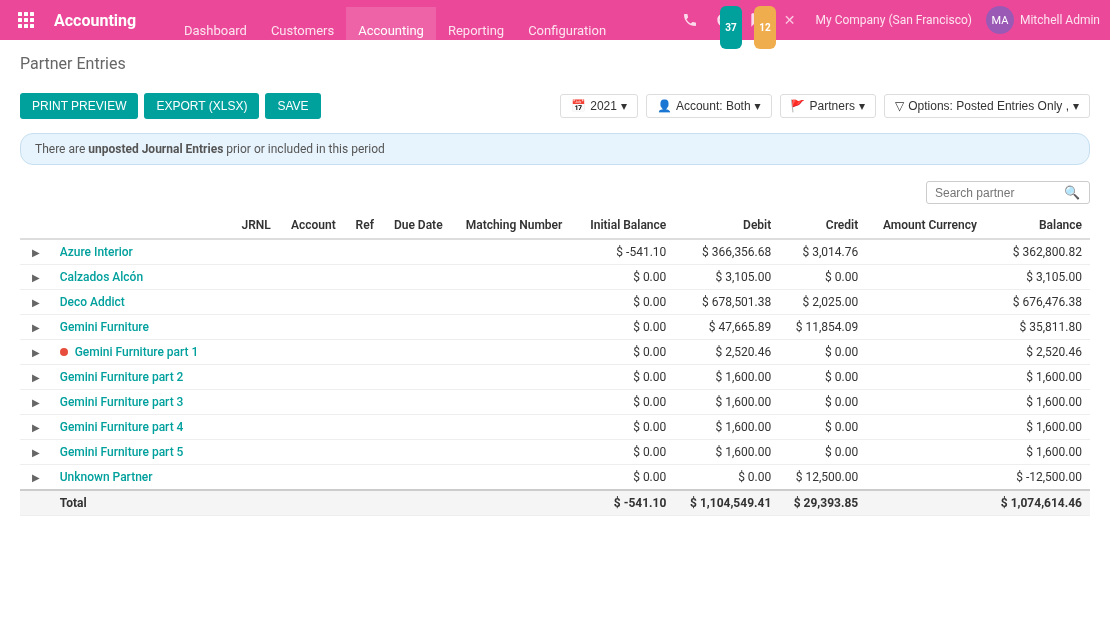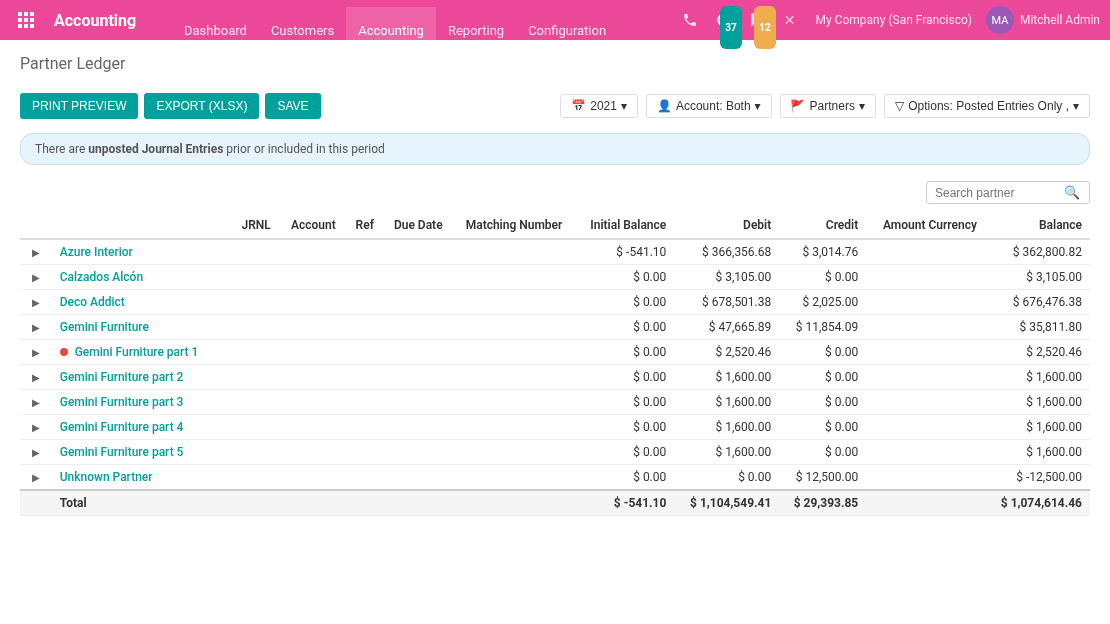--- a/index.html
+++ b/index.html
@@ -296,21 +296,21 @@
     </div>
     <div class="topnav-icon-btn" style="color:rgba(255,255,255,0.7); font-size:14px;">✕</div>
     <div class="company-info">My Company (San Francisco)</div>
     <div class="avatar">MA</div>
     <div class="user-name">Mitchell Admin</div>
   </div>
 </nav>
 
 <div class="page-content">
 
-  <h1 class="page-title">Partner Ledger</h1>
+  <h1 class="page-title">Partner Entries</h1>
 
   <div class="toolbar">
     <button class="btn-teal">PRINT PREVIEW</button>
     <button class="btn-teal">EXPORT (XLSX)</button>
     <button class="btn-teal">SAVE</button>
 
     <div class="toolbar-filters">
       <button class="filter-btn">
         <span>📅</span>
         <span>2021</span>

